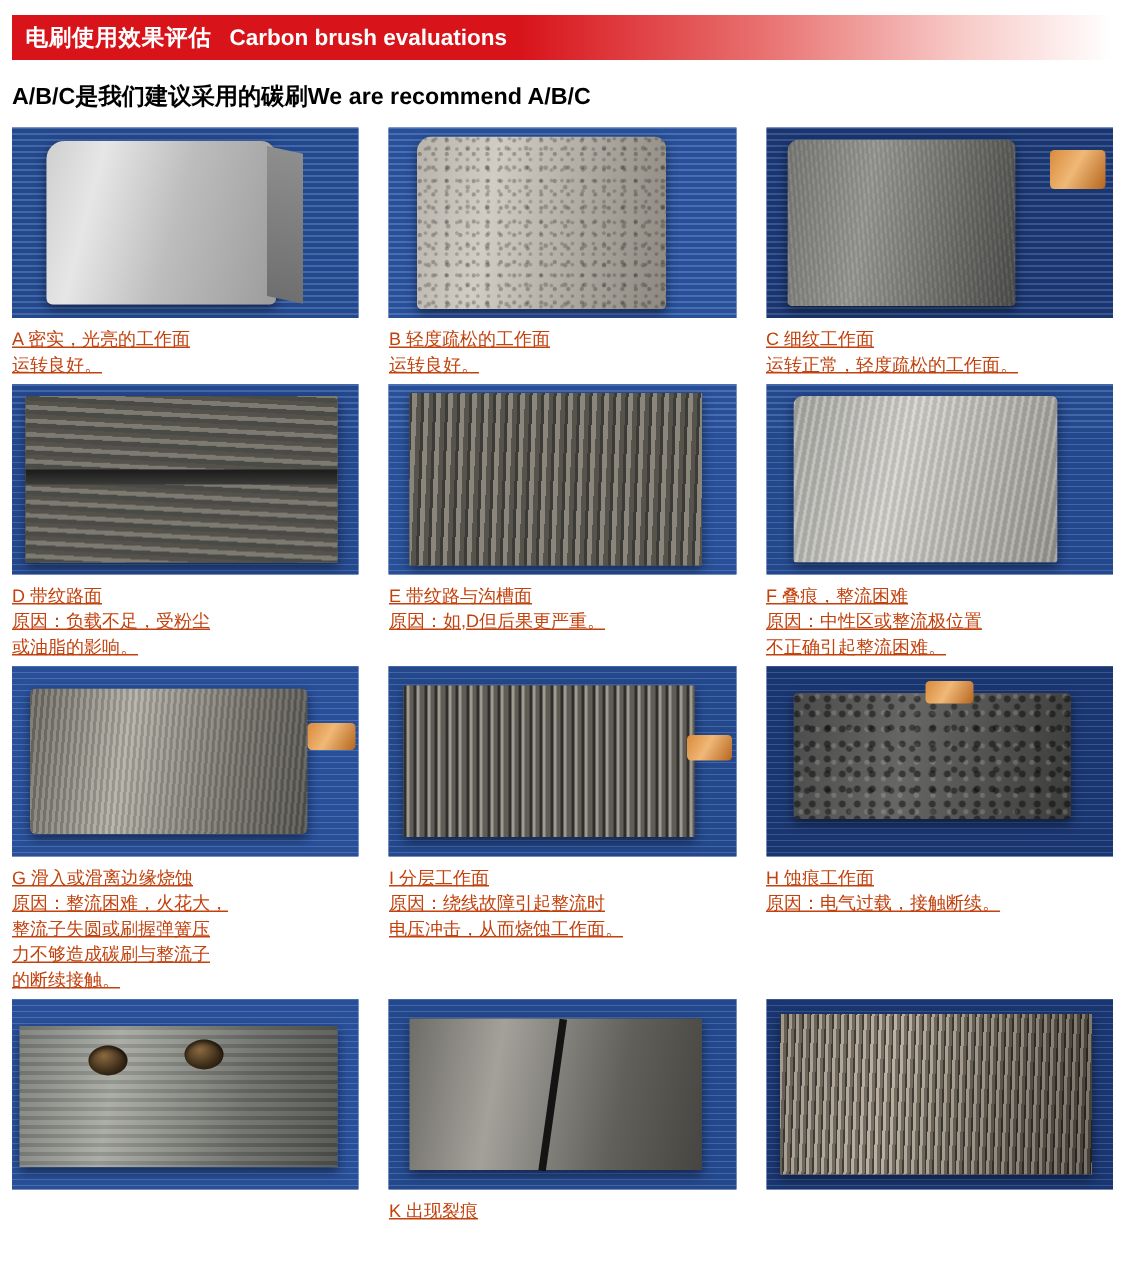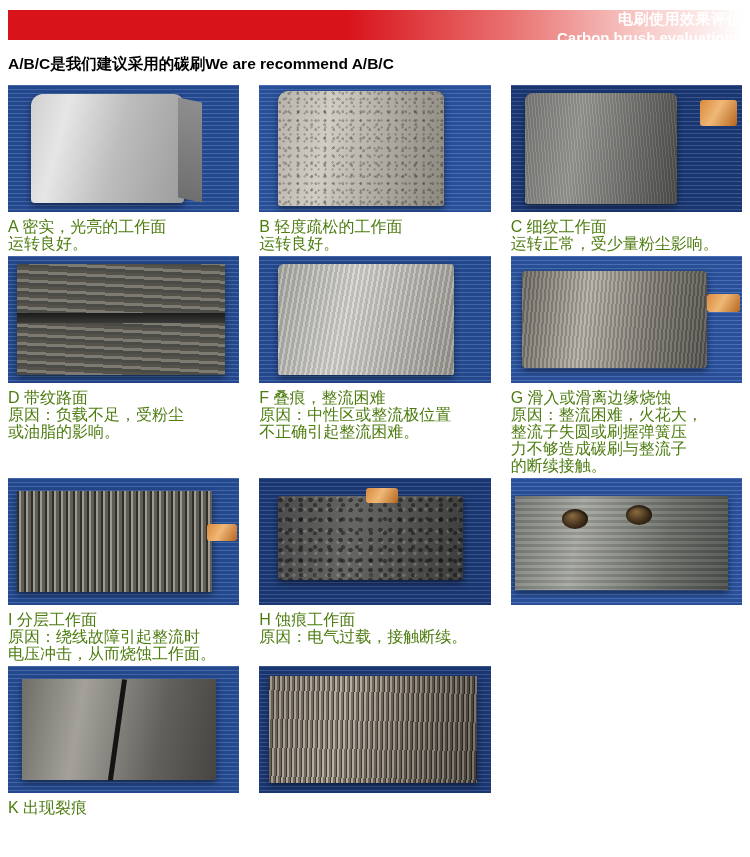--- a/index.html
+++ b/index.html
@@ -22,23 +22,22 @@
     box-sizing: border-box;
   }
 
   
   .banner {
     position: relative;
     margin: 10px 8px 0 8px;
     height: 30px;
     background: linear-gradient(to right, #d8131a 0%, #d8131a 46%, #e8706f 68%, #f7c9c6 86%, #ffffff 100%);
     display: flex;
-    align-items: flex-end;
+    align-items: center;
     overflow: hidden;
-    flex-direction: column;
   }
   .banner-cn {
     color: #ffffff;
     font-size: 15px;
     font-weight: bold;
     letter-spacing: 0.5px;
     padding-left: 9px;
     white-space: nowrap;
   }
   .banner-en {
@@ -92,24 +91,25 @@
   .photo .bg.blue2   { background-color: #2d58a8; }
   .photo .bg.blued   { background-color: #1d3c7d; }
 
   
   .brush {
     position: absolute;
     box-shadow: 0 3px 7px rgba(0,0,0,0.45);
   }
   .caption {
     margin-top: 6px;
-    font-size: 16px;
+    font-size: 12px;
     line-height: 17px;
-    color: #4d7c0f;
+    color: #c2410c;
     white-space: pre-line;
+    text-decoration: underline;
   }
 
   
   
   .bA {
     left: 10%; top: 7%; width: 66%; height: 86%;
     border-radius: 12px 10px 4px 4px;
     background: linear-gradient(105deg, #cfcfcf 0%, #e6e6e6 22%, #bdbdbd 55%, #9c9c9c 100%);
   }
   .bA .side {
@@ -273,35 +273,43 @@
 运转良好。</div>
     </div>
 
     <div class="cell">
       <div class="photo">
         <div class="bg blued"></div>
         <div class="brush bC"></div>
         <div class="copper" style="right:2%; top:12%; width:16%; height:20%;"></div>
       </div>
       <div class="caption">C 细纹工作面
-运转正常，受少量粉尘影响。</div>
+运转正常，轻度疏松的工作面。</div>
     </div>
 
     <div class="cell">
       <div class="photo">
         <div class="bg blue"></div>
         <div class="brush bD">
             <div class="gap" style="top:44%;"></div>
           </div>
       </div>
       <div class="caption">D 带纹路面
 原因：负载不足，受粉尘
 或油脂的影响。</div>
     </div>
 
+    <div class="cell">
+      <div class="photo">
+        <div class="bg blue2"></div>
+        <div class="brush bE"></div>
+      </div>
+      <div class="caption">E 带纹路与沟槽面
+原因：如,D但后果更严重。</div>
+    </div>
 
     <div class="cell">
       <div class="photo">
         <div class="bg blue"></div>
         <div class="brush bF"></div>
       </div>
       <div class="caption">F 叠痕，整流困难
 原因：中性区或整流极位置
 不正确引起整流困难。</div>
     </div>

